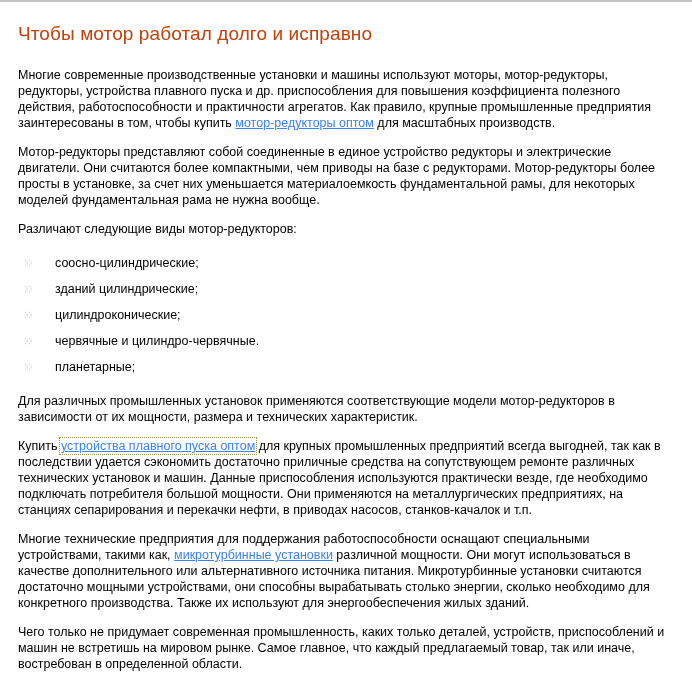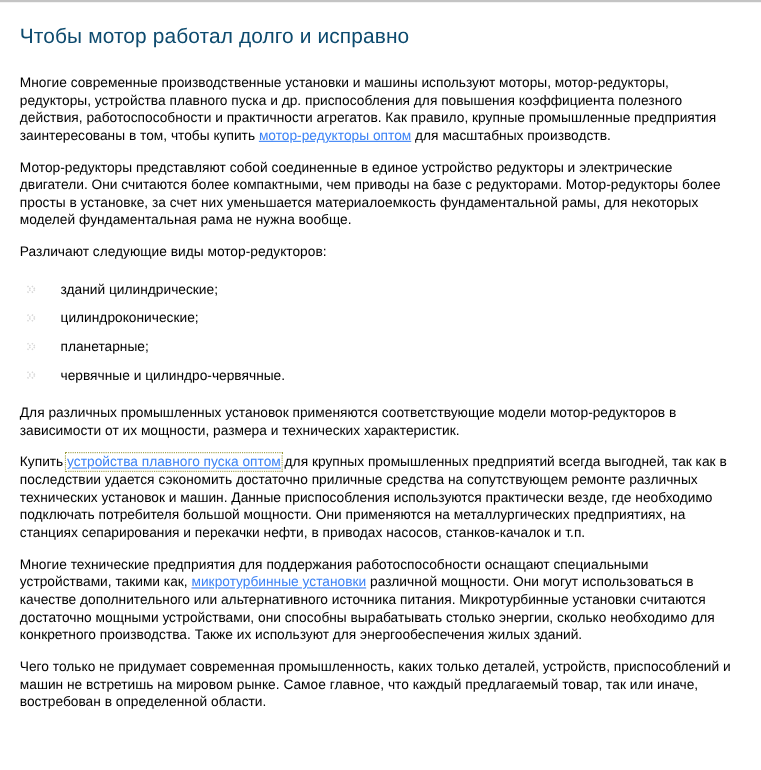--- a/index.html
+++ b/index.html
@@ -30,21 +30,21 @@
     box-sizing: border-box;
     width: 692px;
   }
 
   .page-title {
     margin: 0;
     padding: 0;
     font-size: 19px;
     font-weight: normal;
     font-stretch: condensed;
-    color: #0c4a6e;
+    color: #c2410c;
     letter-spacing: 0.1px;
     line-height: 24px;
     padding-top: 20px;
     padding-bottom: 0;
   }
 
   .para {
     margin: 0;
     padding: 0;
     font-size: 12.5px;
@@ -123,48 +123,57 @@
     <p class="para">Различают следующие виды мотор-редукторов:</p>
 
     <ul class="bullet-list">
       <li>
         <span class="bullet-marker">
           <svg width="10" height="10" viewBox="0 0 10 10" aria-hidden="true">
             <path d="M1 2 L4 5 L1 8" fill="none" stroke="#b8b8b8" stroke-width="1.4" stroke-dasharray="1.3 1.1"></path>
             <path d="M5 2 L8 5 L5 8" fill="none" stroke="#b8b8b8" stroke-width="1.4" stroke-dasharray="1.3 1.1"></path>
           </svg>
         </span>
+        <span>соосно-цилиндрические;</span>
+      </li>
+      <li>
+        <span class="bullet-marker">
+          <svg width="10" height="10" viewBox="0 0 10 10" aria-hidden="true">
+            <path d="M1 2 L4 5 L1 8" fill="none" stroke="#b8b8b8" stroke-width="1.4" stroke-dasharray="1.3 1.1"></path>
+            <path d="M5 2 L8 5 L5 8" fill="none" stroke="#b8b8b8" stroke-width="1.4" stroke-dasharray="1.3 1.1"></path>
+          </svg>
+        </span>
         <span>зданий цилиндрические;</span>
       </li>
       <li>
         <span class="bullet-marker">
           <svg width="10" height="10" viewBox="0 0 10 10" aria-hidden="true">
             <path d="M1 2 L4 5 L1 8" fill="none" stroke="#b8b8b8" stroke-width="1.4" stroke-dasharray="1.3 1.1"></path>
             <path d="M5 2 L8 5 L5 8" fill="none" stroke="#b8b8b8" stroke-width="1.4" stroke-dasharray="1.3 1.1"></path>
           </svg>
         </span>
         <span>цилиндроконические;</span>
       </li>
       <li>
         <span class="bullet-marker">
           <svg width="10" height="10" viewBox="0 0 10 10" aria-hidden="true">
             <path d="M1 2 L4 5 L1 8" fill="none" stroke="#b8b8b8" stroke-width="1.4" stroke-dasharray="1.3 1.1"></path>
             <path d="M5 2 L8 5 L5 8" fill="none" stroke="#b8b8b8" stroke-width="1.4" stroke-dasharray="1.3 1.1"></path>
           </svg>
         </span>
-        <span>планетарные;</span>
+        <span>червячные и цилиндро-червячные.</span>
       </li>
       <li>
         <span class="bullet-marker">
           <svg width="10" height="10" viewBox="0 0 10 10" aria-hidden="true">
             <path d="M1 2 L4 5 L1 8" fill="none" stroke="#b8b8b8" stroke-width="1.4" stroke-dasharray="1.3 1.1"></path>
             <path d="M5 2 L8 5 L5 8" fill="none" stroke="#b8b8b8" stroke-width="1.4" stroke-dasharray="1.3 1.1"></path>
           </svg>
         </span>
-        <span>червячные и цилиндро-червячные.</span>
+        <span>планетарные;</span>
       </li>
     </ul>
 
     <div class="block-spacer-sm"></div>
 
     <p class="para">Для различных промышленных установок применяются соответствующие модели мотор-редукторов в зависимости от их мощности, размера и технических характеристик.</p>
 
 
     <p class="para"><span>Купить </span><a class="inline-link focused" href="#">устройства плавного пуска оптом</a><span> для крупных промышленных предприятий всегда выгодней, так как в последствии удается сэкономить достаточно приличные средства на сопутствующем ремонте различных технических установок и машин. Данные приспособления используются практически везде, где необходимо подключать потребителя большой мощности. Они применяются на металлургических предприятиях, на станциях сепарирования и перекачки нефти, в приводах насосов, станков-качалок и т.п.</span></p>
 

